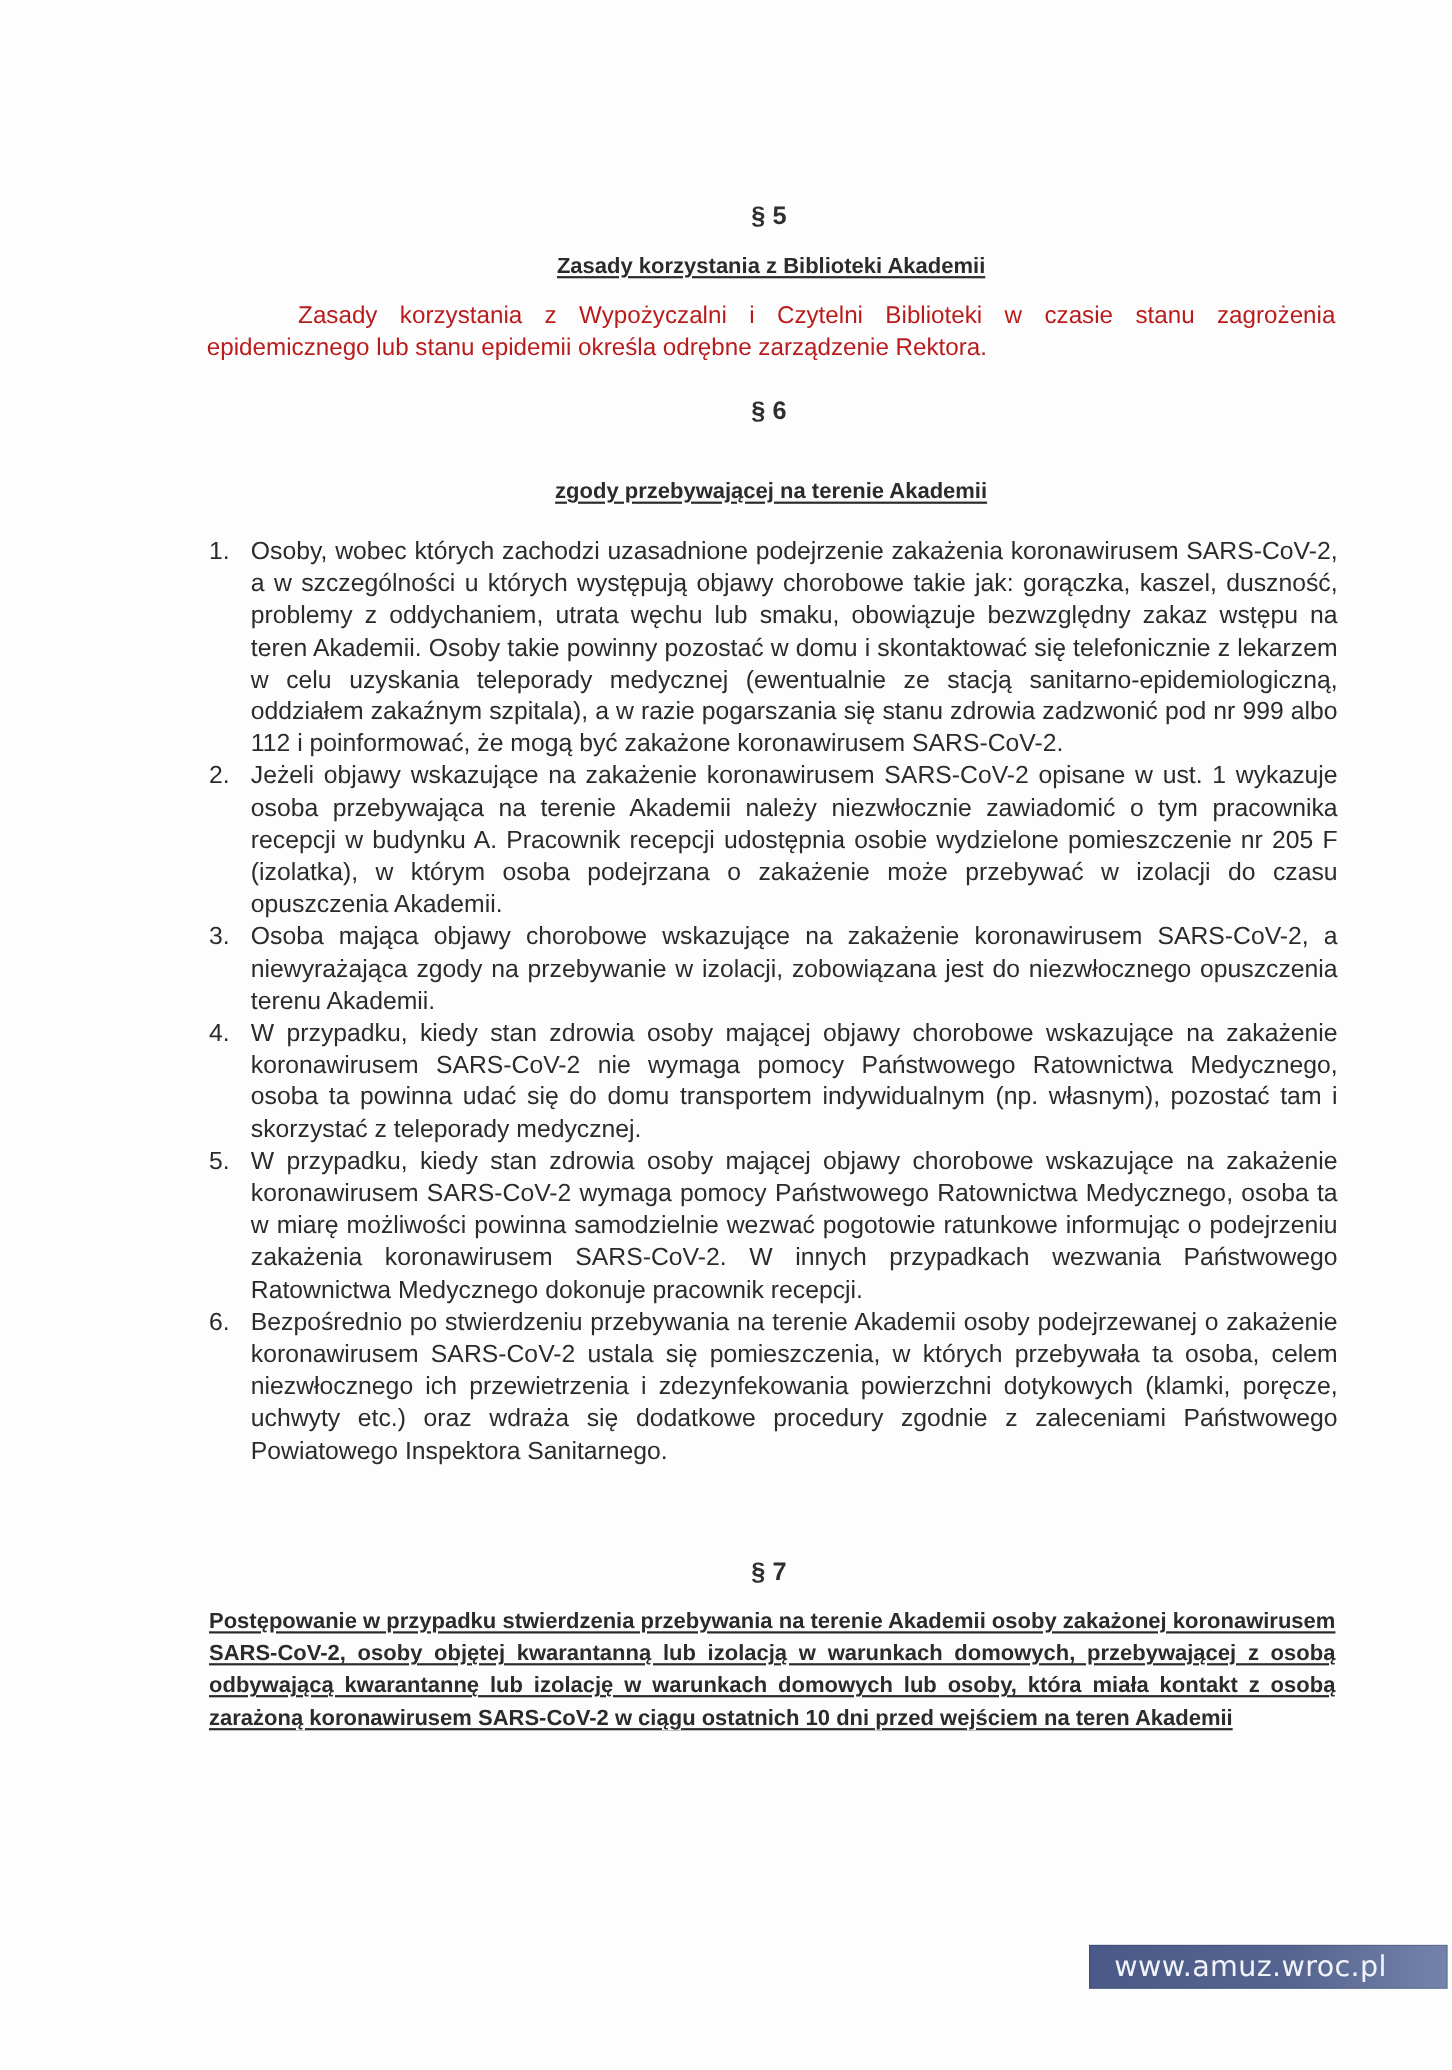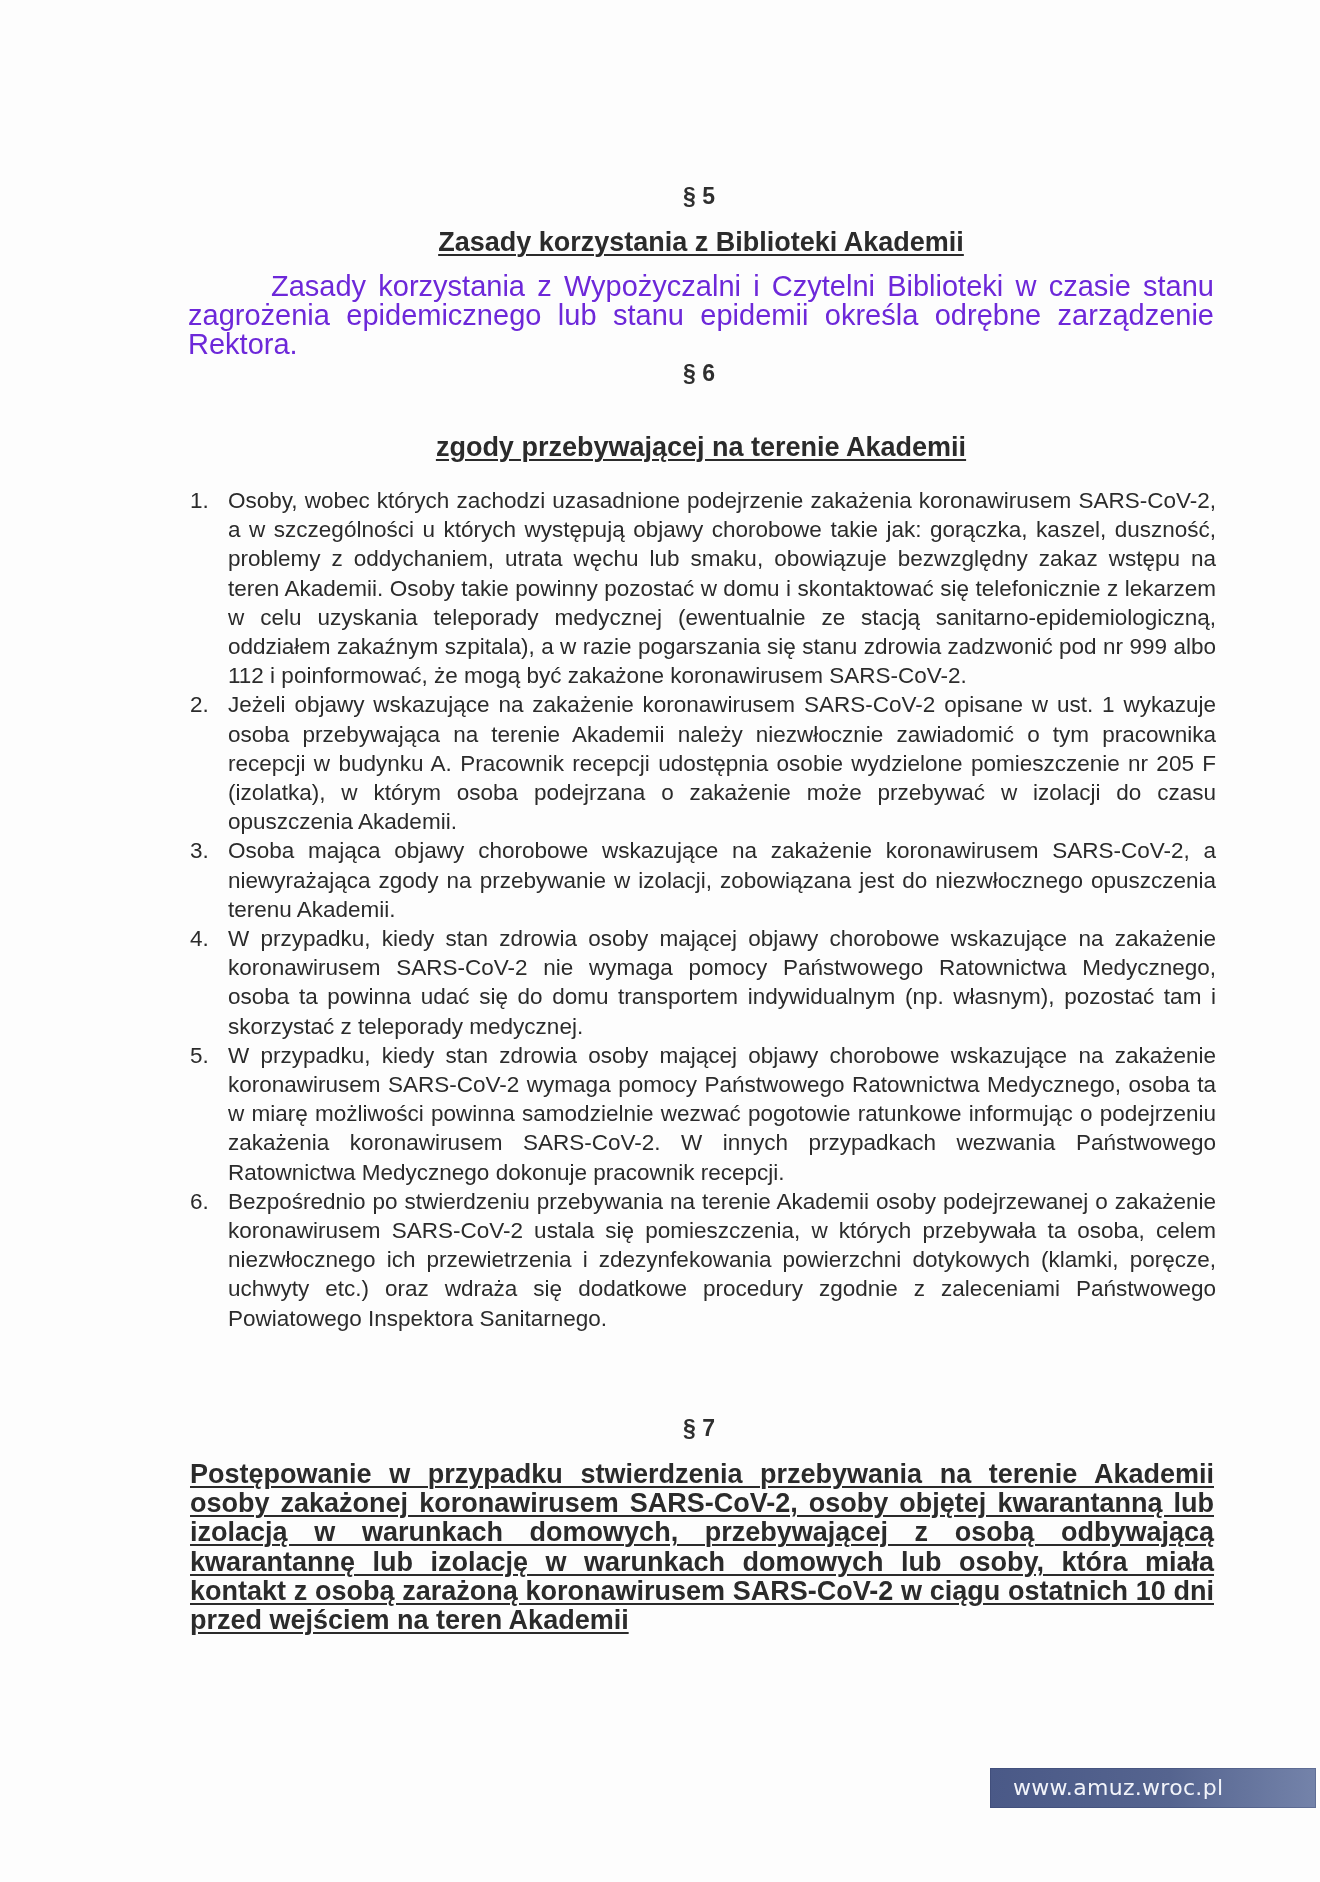--- a/index.html
+++ b/index.html
@@ -27,41 +27,41 @@
       width: 1398px;
       text-align: center;
       font-weight: bold;
       font-size: 23px;
       line-height: 29px;
       color: #2f2f2f;
     }
     .heading {
       position: absolute;
       font-weight: bold;
-      font-size: 27px;
+      font-size: 20px;
       line-height: 29.2px;
       text-decoration: underline;
       text-decoration-thickness: 2px;
       text-underline-offset: 3px;
       color: #2b2b2b;
     }
     .heading.center {
       text-align: center;
     }
     .heading.justify {
       text-align: justify;
       text-align-last: left;
     }
     .body-text {
       position: absolute;
-      font-size: 29px;
+      font-size: 22px;
       line-height: 29.2px;
       text-align: justify;
       text-align-last: left;
-      color: #6d28d9;
+      color: #b91c1c;
     }
     .indent-first {
       text-indent: 83px;
     }
     ol.items {
       position: absolute;
       left: 190px;
       top: 486px;
       width: 1026px;
       margin: 0;
@@ -91,21 +91,21 @@
       width: 326px;
       height: 40px;
       background: linear-gradient(90deg, #4a5987 0%, #55648f 55%, #7483aa 100%);
       box-shadow: inset 0 0 0 1px rgba(40,50,90,0.25);
     }
     .footer-banner span {
       position: absolute;
       left: 23px;
       top: 6px;
       font-family: "DejaVu Sans", "Liberation Sans", sans-serif;
-      font-size: 22px;
+      font-size: 26px;
       line-height: 28px;
       letter-spacing: 0.3px;
       color: #f2f4fa;
     }
   </style>
 </head>
 <body>
 
 <div class="page">
 

